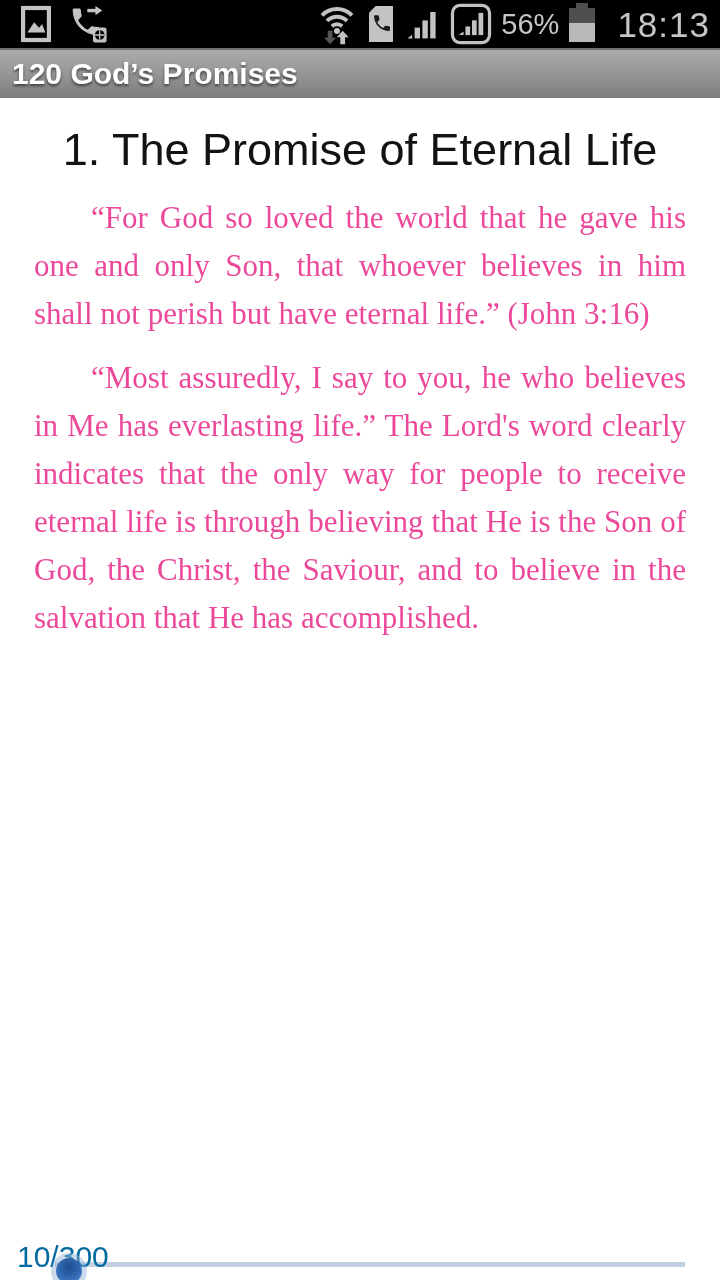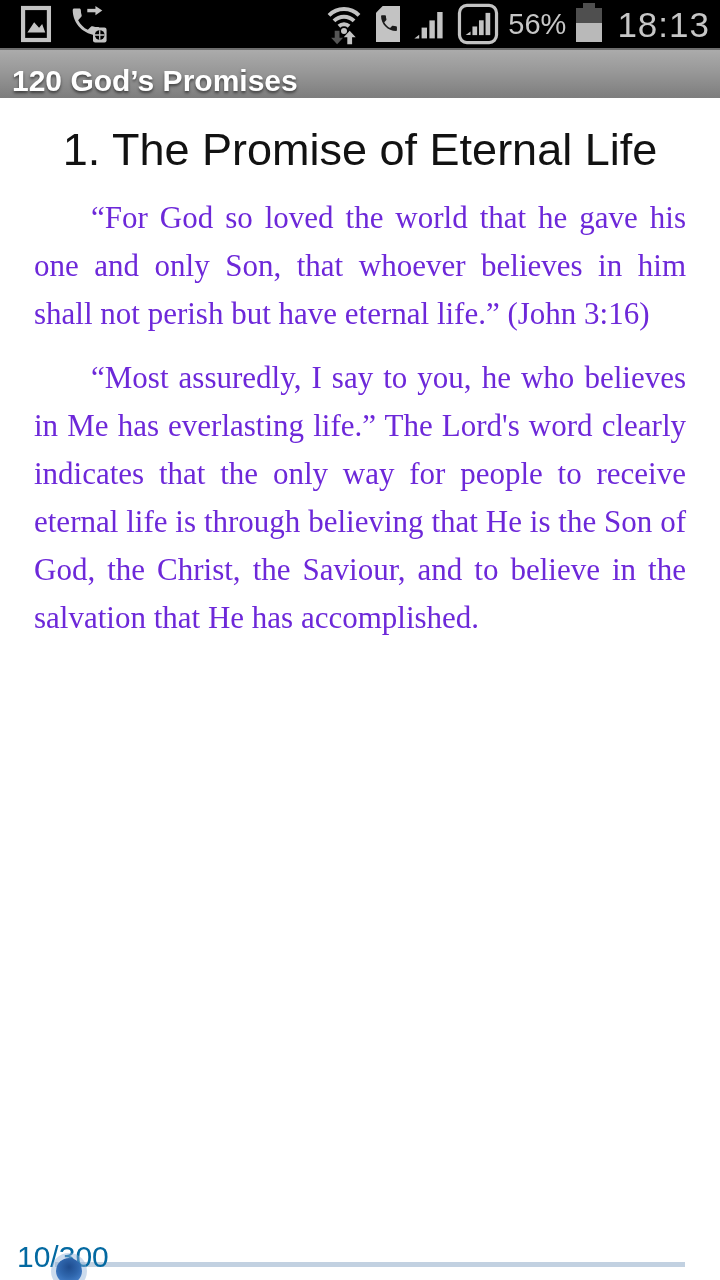--- a/index.html
+++ b/index.html
@@ -11,44 +11,44 @@
   
   .status-bar{
     height:48px;background:#000;display:flex;align-items:center;
     padding:0 8px;box-sizing:border-box;
   }
   .sb-left{display:flex;align-items:center;gap:16px;margin-left:12px;}
   .sb-spacer{flex:1;}
   .sb-right{display:flex;align-items:center;gap:9px;margin-right:2px;}
   .sb-icon{display:flex;align-items:center;justify-content:center;}
   .sb-text{color:#c6c6c6;font-size:29px;line-height:1;}
-  .sb-time{color:#c6c6c6;font-size:35px;line-height:1;margin-left:5px;letter-spacing:1px;}
+  .sb-time{color:#c6c6c6;font-size:35px;line-height:1;margin-left:12px;letter-spacing:1px;}
   .battery{width:28px;height:42px;display:flex;flex-direction:column;align-items:center;}
   .battery-cap{width:12px;height:5px;background:#4f4f4f;}
   .battery-body{width:26px;height:34px;background:linear-gradient(180deg,#4f4f4f 0 44%,#b9b9b9 44% 100%);}
   
   .title-bar{
     height:50px;background:linear-gradient(180deg,#ababab 0%,#989898 45%,#7d7d7d 100%);
     border-top:2px solid #6e6e6e;box-sizing:border-box;
-    display:flex;align-items:flex-end;padding:0 12px;
+    display:flex;align-items:center;padding:0 12px;
   }
   .title-text{
     color:#fff;font-weight:bold;font-size:30px;
     text-shadow:0 2px 3px rgba(0,0,0,0.55);
   }
   
   .content{padding:4px 34px 0;box-sizing:border-box;margin-top:16px;}
   .heading{
     font-family:"Liberation Sans",sans-serif;font-weight:400;
     font-size:45px;line-height:56px;text-align:center;color:#121212;
     margin:4px 14px 16px;
   }
   .body-text p{
     font-family:"Liberation Serif",serif;
-    font-size:31px;line-height:48px;color:#6d28d9;
+    font-size:31px;line-height:48px;color:#ec4899;
     text-align:justify;text-indent:57px;
     margin:0 0 16px 0;
   }
   
   .page-indicator{
     position:absolute;left:17px;top:1240px;
     font-size:30px;color:#0369a1;z-index:3;
   }
   .slider-track{
     position:absolute;left:55px;top:1262px;width:630px;height:5px;

